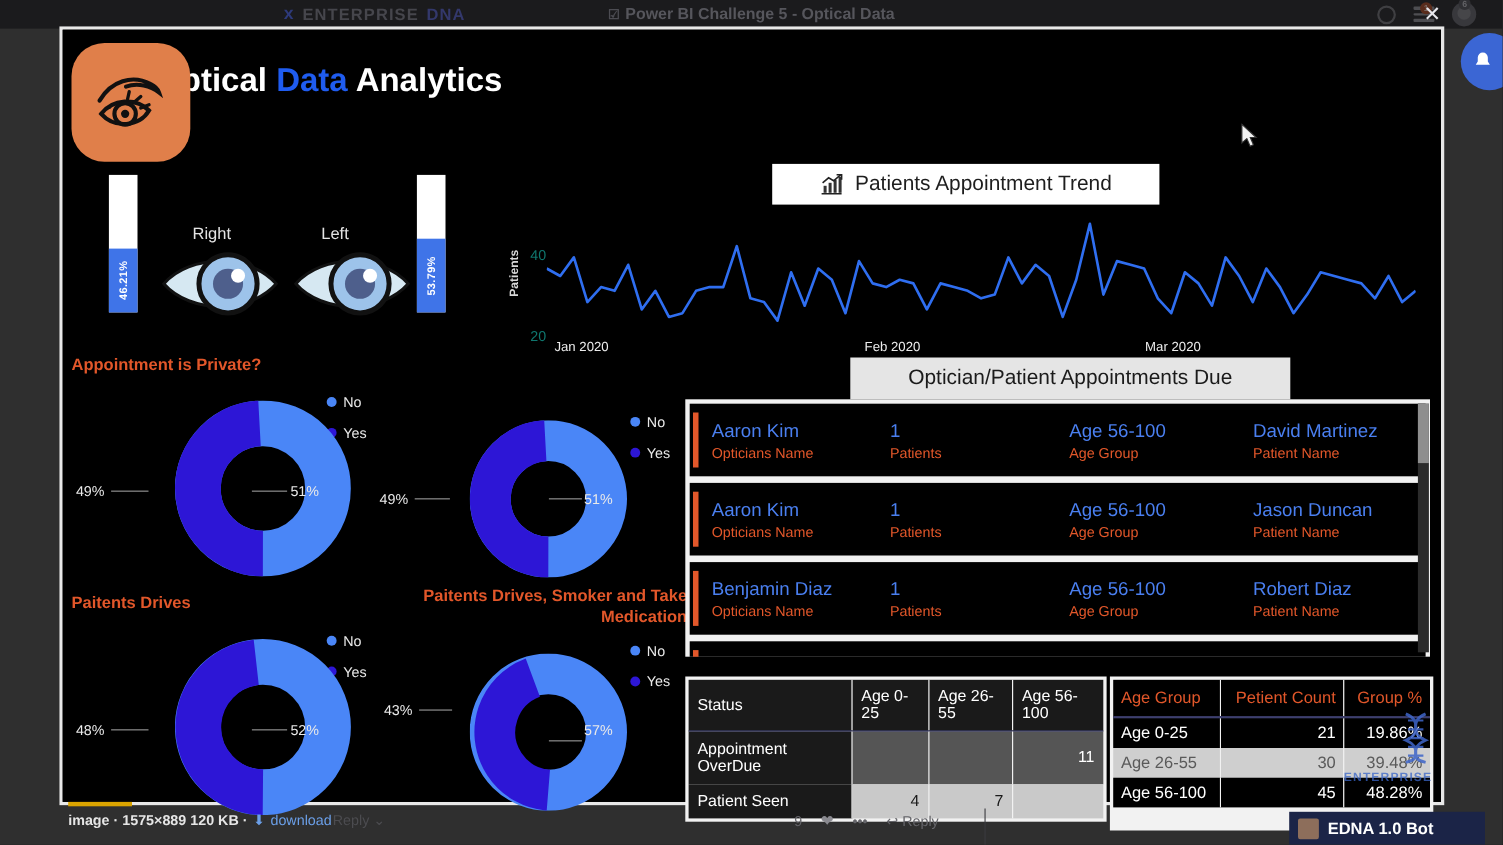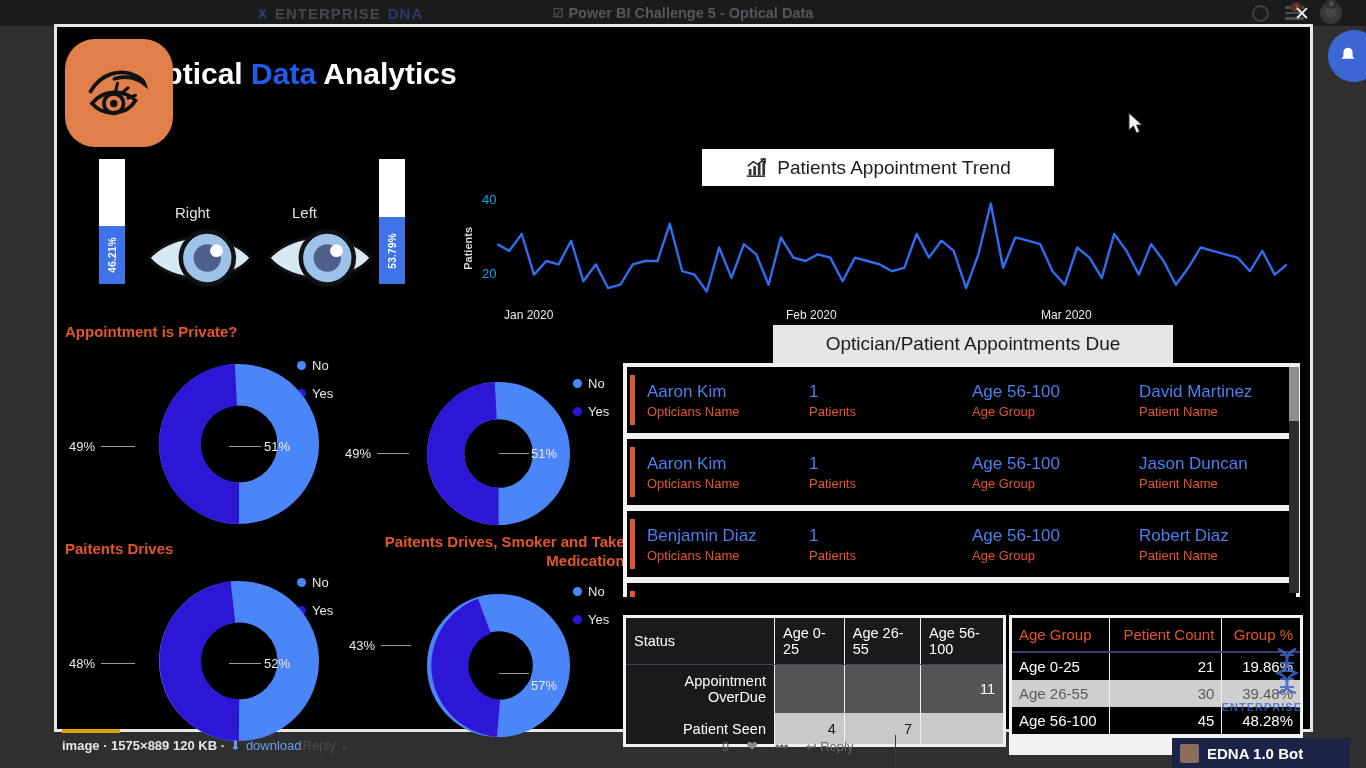--- a/index.html
+++ b/index.html
@@ -108,21 +108,21 @@
   .trend-btn {
     position: absolute; left: 253px; top: 7px; width: 352px; height: 37px;
     background: #fff; display: flex; align-items: center; justify-content: center; gap: 10px;
     color: #1e1e1e; font-size: 19px;
   }
   .yaxis-label {
     position: absolute; left: 13px; top: 85px;
     color: #d7d7d7; font-size: 11px; font-weight: bold;
     writing-mode: vertical-rl; transform: rotate(180deg);
   }
-  .ytick { position: absolute; left: 33px; color: #0ea5e9; font-size: 13px; }
+  .ytick { position: absolute; left: 33px; color: #0f766e; font-size: 13px; margin-top: 32px; }
   .xtick { position: absolute; top: 166px; color: #ececec; font-size: 12px; }
 
   
   .donut-block { position: absolute; }
   .donut-title { position: absolute; color: #e2572a; font-size: 15px; font-weight: bold; line-height: 19px; }
   .legend { position: absolute; font-size: 13px; color: #e9e9e9; }
   .legend-row { display: flex; align-items: center; gap: 6px; margin-bottom: 13px; }
   .dot { width: 9px; height: 9px; border-radius: 50%; display: inline-block; }
   .pct { position: absolute; color: #e9e9e9; font-size: 13px; }
   .leader { position: absolute; height: 1px; background: #9b9b9b; }
@@ -155,21 +155,21 @@
   .cards-scroll .thumb { position: absolute; top: 0; left: 0; width: 10px; height: 54px; background: #8e8e8e; }
 
   .status-tbl-wrap { position: absolute; left: 566px; top: 588px; width: 383px; height: 132px; background: #f2f2f2; padding: 3px; }
   .status-tbl { width: 100%; height: 100%; border-collapse: collapse; font-size: 14.5px; }
   .status-tbl th {
     background: #1a1a1a; color: #fff; font-weight: normal; text-align: left;
     padding: 7px 8px; border-bottom: 1px solid #3d3f6e;
   }
   .status-tbl th + th { text-align: left; }
   .status-tbl td { padding: 6px 8px; color: #fff; }
-  .status-tbl td.rowhdr { background: #1a1a1a; color: #fff; text-align: right; }
+  .status-tbl td.rowhdr { background: #1a1a1a; color: #fff; text-align: left; }
   .status-tbl tr.r1 td.v { background: #555555; color: #fff; text-align: right; }
   .status-tbl tr.r2 td.v { background: #c9c9c9; color: #1a1a1a; text-align: right; }
   .status-tbl td.v { border-left: 1px solid #f2f2f2; }
   .status-tbl th.hcol { border-left: 1px solid #f2f2f2; }
 
   .age-tbl-wrap { position: absolute; left: 952px; top: 588px; width: 294px; height: 140px; background: #f2f2f2; padding: 3px; }
   .age-tbl { width: 100%; border-collapse: collapse; font-size: 15px; }
   .age-tbl th {
     background: #000; color: #e2572a; font-weight: normal; text-align: left;
     padding: 8px 7px; border-bottom: 2px solid #3d3f6e;
@@ -399,21 +399,21 @@
               <span class="dot" style="background:#2d16d6"></span>
               <span>Yes</span>
             </div>
         </div>
         <svg width="143" height="143" viewBox="0 0 100 100" style="position:absolute;left:92px;top:62px">
           <circle cx="50" cy="50" r="37" fill="none" stroke="#4a86f7" stroke-width="26"></circle>
           <path d="M50 13 A37 37 0 1 1 27 81" fill="none" stroke="#2d16d6" stroke-width="26" stroke-dasharray="99.9 232.5" transform="rotate(180 50 50)"></path>
         </svg>
         <div class="pct" style="left:14px;top:106px">43%</div>
         <div class="leader" style="left:46px;top:113px;width:30px"></div>
-        <div class="pct" style="left:196px;top:146px">57%</div>
+        <div class="pct" style="left:196px;top:124px">57%</div>
         <div class="leader" style="left:164px;top:141px;width:30px"></div>
       </div>
 
       <div class="cards-wrap">
         <div class="cards-head">Optician/Patient Appointments Due</div>
         <div class="cards-box">
           <div id="cardList">
               <div class="card">
                 <div class="card-col c0">
                   <div class="card-val">Aaron Kim</div>

